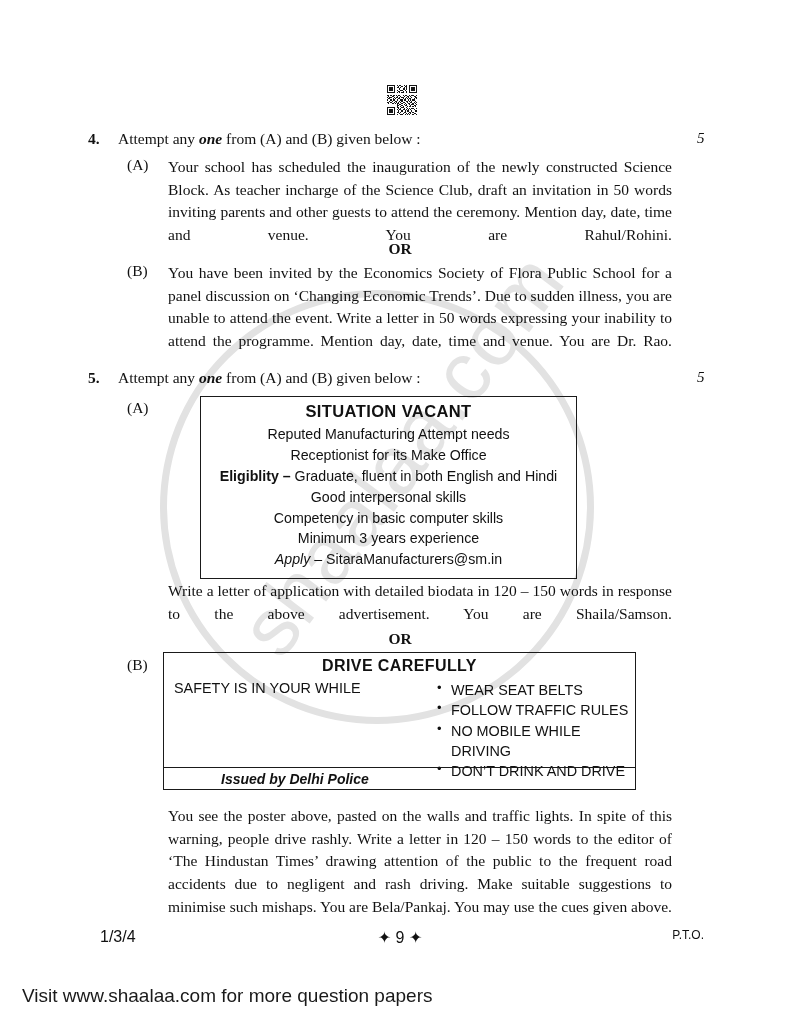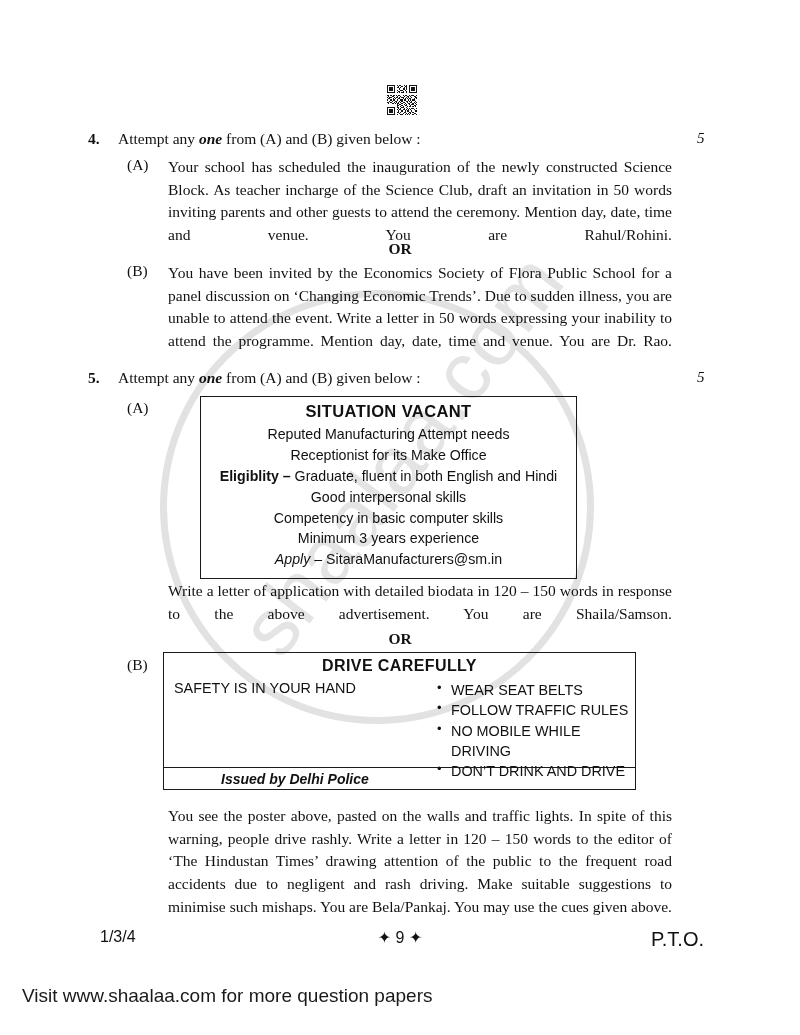--- a/index.html
+++ b/index.html
@@ -221,21 +221,21 @@
     top: 928px;
     text-align: center;
     font-family: "Liberation Sans", sans-serif;
     font-size: 16px;
   }
   .footer-pto {
     position: absolute;
     right: 96px;
     top: 928px;
     font-family: "Liberation Sans", sans-serif;
-    font-size: 20px;
+    font-size: 12px;
   }
 
   .banner {
     position: absolute;
     left: 0;
     top: 985px;
     width: 800px;
     font-family: "Liberation Sans", sans-serif;
     font-size: 19px;
     color: #1a1a1a;
@@ -477,21 +477,21 @@
 
     <div class="or" style="top:630px;">
       <span class="or-inner">OR</span>
     </div>
 
     <div class="sublabel" style="left:127px; top:656px;">(B)</div>
 
     <div class="poster-box">
       <div class="poster-title">DRIVE CAREFULLY</div>
       <div class="poster-body">
-        <div class="poster-left">SAFETY IS IN YOUR HAND</div>
+        <div class="poster-left">SAFETY IS IN YOUR WHILE</div>
         <div class="poster-right">
           <ul>
             <li>WEAR SEAT BELTS</li>
             <li>FOLLOW TRAFFIC RULES</li>
             <li>NO MOBILE WHILE DRIVING</li>
             <li>DON’T DRINK AND DRIVE</li>
           </ul>
         </div>
       </div>
       <div class="poster-divider"></div>

